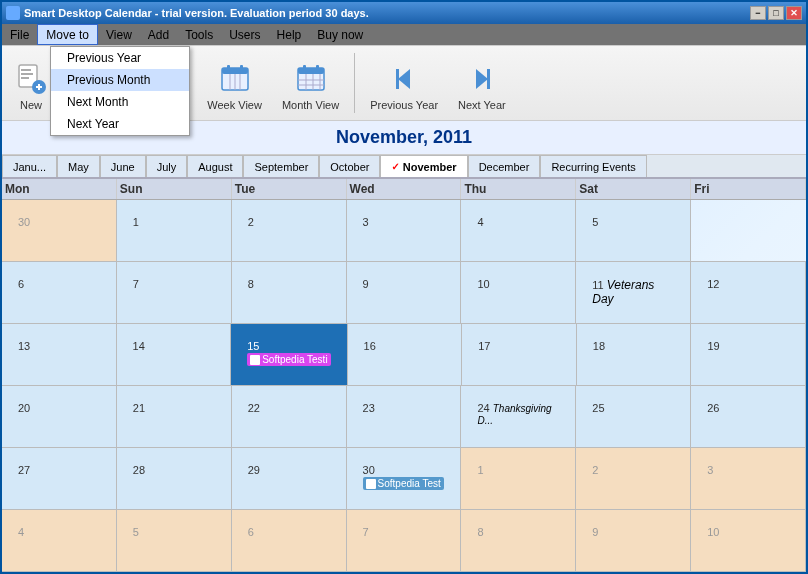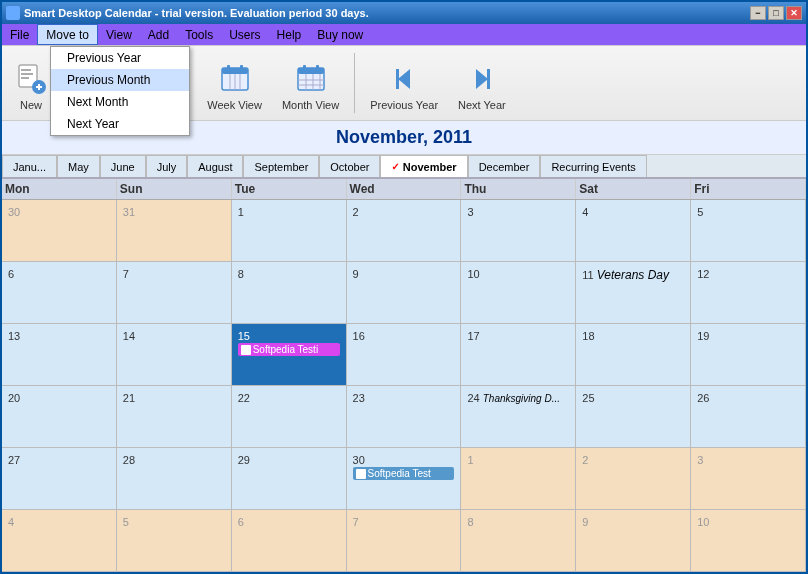--- a/index.html
+++ b/index.html
@@ -8,21 +8,21 @@
     
     .window { width: 808px; height: 574px; border: 2px solid #0054a0; display: flex; flex-direction: column; }
     .title-bar { background: linear-gradient(to bottom, #4a90d9, #1a5faa); height: 22px; display: flex; align-items: center; justify-content: space-between; padding: 0 4px; color: white; font-size: 11px; font-weight: bold; flex-shrink: 0; }
     .title-bar-left { display: flex; align-items: center; gap: 4px; }
     .title-bar-icon { width: 14px; height: 14px; background: #6af; border-radius: 2px; }
     .title-bar-buttons { display: flex; gap: 2px; }
     .tb-btn { width: 16px; height: 14px; background: #d4d0c8; border: 1px solid #999; font-size: 9px; display: flex; align-items: center; justify-content: center; cursor: pointer; color: #000; }
     .tb-btn.close { background: #e05050; color: white; }
     
     
-    .menu-bar { background: #8b5cf6; height: 22px; display: flex; align-items: center; border-bottom: 1px solid #ccc; flex-shrink: 0; position: relative; }
+    .menu-bar { background: #737373; height: 22px; display: flex; align-items: center; border-bottom: 1px solid #ccc; flex-shrink: 0; position: relative; }
     .menu-item { padding: 3px 8px; cursor: pointer; font-size: 12px; height: 100%; display: flex; align-items: center; }
     .menu-item:hover, .menu-item.active { background: #3366cc; color: white; }
     .menu-item.active { background: #cce0ff; color: black; border: 1px solid #3366cc; }
     
     
     .dropdown { position: absolute; top: 22px; left: 48px; background: white; border: 1px solid #999; box-shadow: 2px 2px 4px rgba(0,0,0,0.3); z-index: 1000; min-width: 140px; }
     .dropdown-item { padding: 4px 16px; cursor: pointer; font-size: 12px; white-space: nowrap; }
     .dropdown-item.highlighted { background: #cce0ff; }
     
     
@@ -43,21 +43,21 @@
     .tab { padding: 3px 10px; border: 1px solid #bbb; border-bottom: none; background: #dde8f5; cursor: pointer; font-size: 11px; white-space: nowrap; display: flex; align-items: center; gap: 3px; }
     .tab.active { background: white; border-bottom: 2px solid white; margin-bottom: -2px; font-weight: bold; }
     .tab-check { color: red; font-size: 10px; }
     
     
     .calendar { flex: 1; display: flex; flex-direction: column; overflow: hidden; }
     .cal-header { display: grid; grid-template-columns: repeat(7, 1fr); background: #d0d8e8; border-bottom: 1px solid #aaa; flex-shrink: 0; }
     .day-header { padding: 3px; text-align: left; font-size: 12px; font-weight: bold; color: #333; border-right: 1px solid #ccc; }
     .cal-body { display: grid; grid-template-rows: repeat(6, 1fr); flex: 1; }
     .cal-week { display: grid; grid-template-columns: repeat(7, 1fr); border-bottom: 1px solid #bbb; }
-    .cal-cell { border-right: 1px solid #bbb; padding: 6px; font-size: 11px; position: relative; min-height: 0; }
+    .cal-cell { border-right: 1px solid #bbb; padding: 16px; font-size: 11px; position: relative; min-height: 0; }
     .cal-cell.other-month { background: #f5ddc0; }
     .cal-cell.current-month { background: #d4e8f8; }
     .cal-cell .day-num { font-size: 11px; color: #333; }
     .cal-cell.other-month .day-num { color: #999; }
     .cal-cell.holiday .holiday-text { font-style: italic; font-size: 12px; color: #000; }
     .event-item { background: #d946ef; color: white; font-size: 10px; padding: 1px 3px; margin-top: 1px; border-radius: 2px; display: flex; align-items: center; gap: 2px; overflow: hidden; text-overflow: ellipsis; white-space: nowrap; }
     .event-icon { width: 10px; height: 10px; background: white; border-radius: 1px; flex-shrink: 0; }
     .thanksgiving { font-style: italic; font-size: 10px; color: #000; }
     
     
@@ -215,21 +215,20 @@
         <div class="day-header">Tue</div>
         <div class="day-header">Wed</div>
         <div class="day-header">Thu</div>
         <div class="day-header">Sat</div>
         <div class="day-header">Fri</div>
       </div>
       <div class="cal-body">
 
         <div class="cal-week">
           <div class="cal-cell other-month"><span class="day-num">30</span></div>
-          <div class="cal-cell other-month"><span class="day-num">31</span></div>
           <div class="cal-cell current-month"><span class="day-num">1</span></div>
           <div class="cal-cell current-month"><span class="day-num">2</span></div>
           <div class="cal-cell current-month"><span class="day-num">3</span></div>
           <div class="cal-cell current-month"><span class="day-num">4</span></div>
           <div class="cal-cell current-month"><span class="day-num">5</span></div>
         </div>
 
         <div class="cal-week">
           <div class="cal-cell current-month"><span class="day-num">6</span></div>
           <div class="cal-cell current-month"><span class="day-num">7</span></div>

